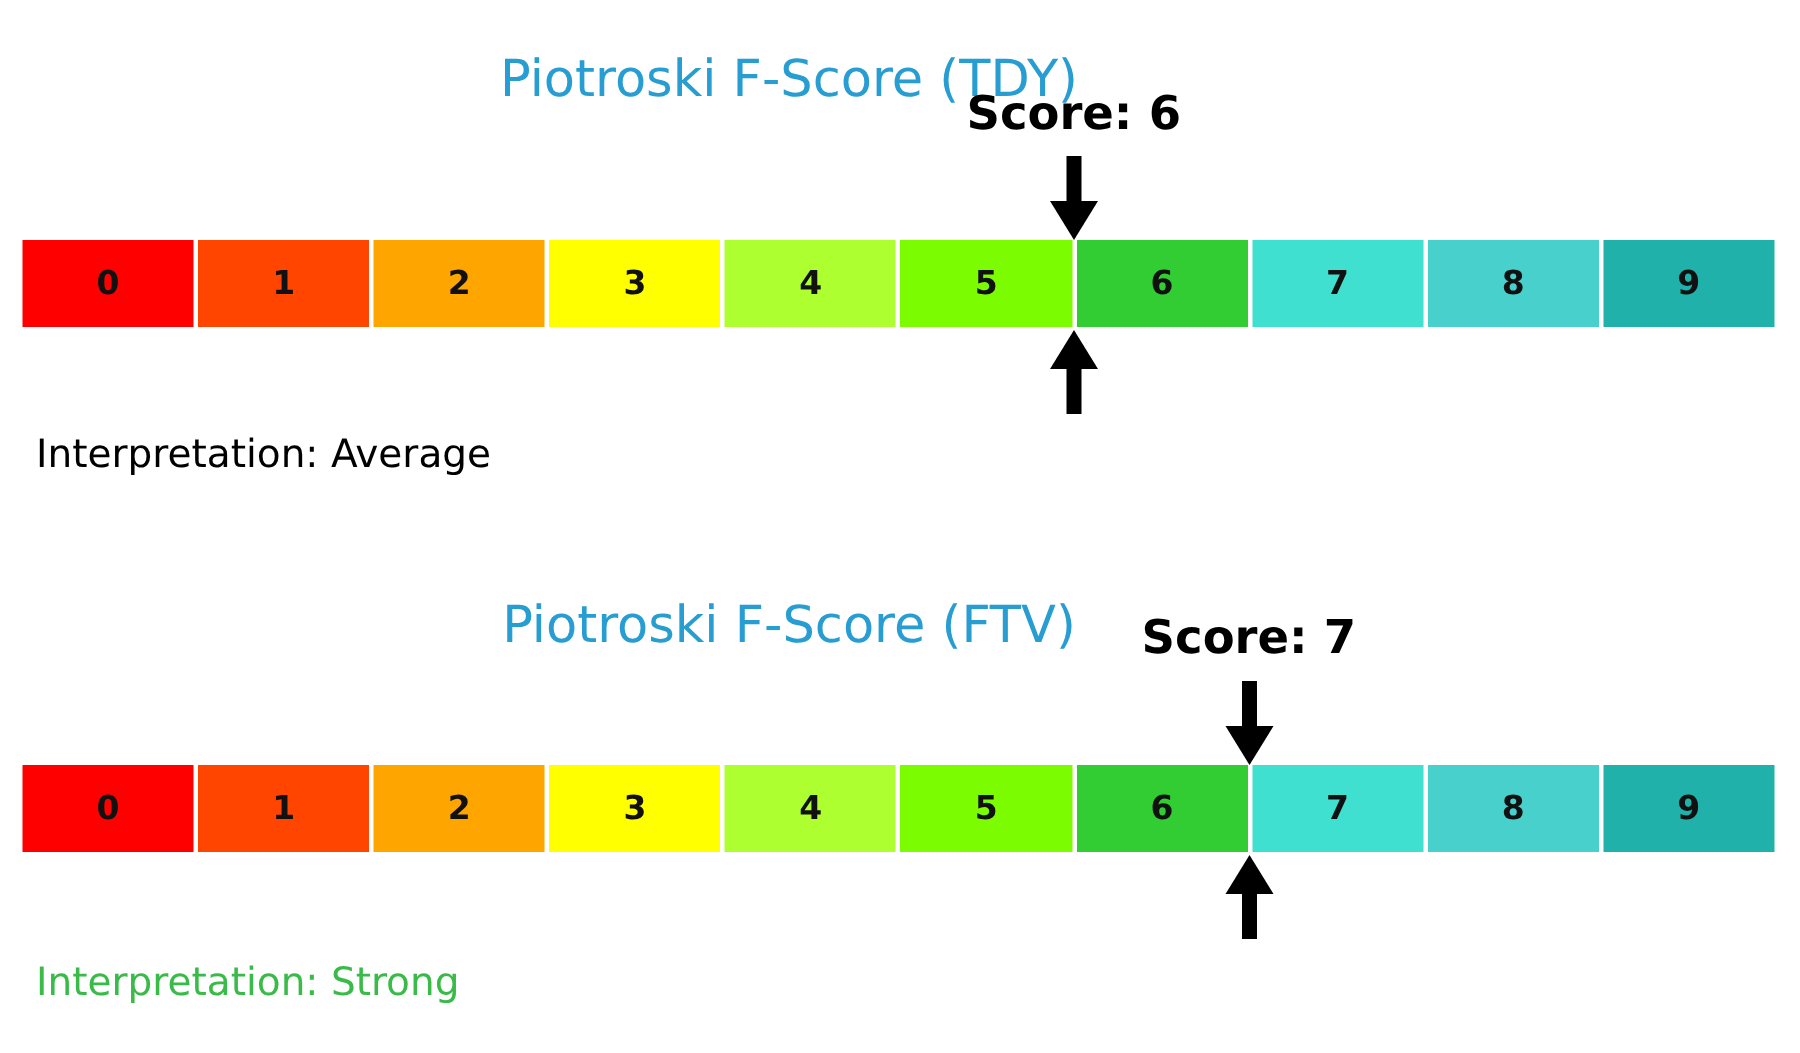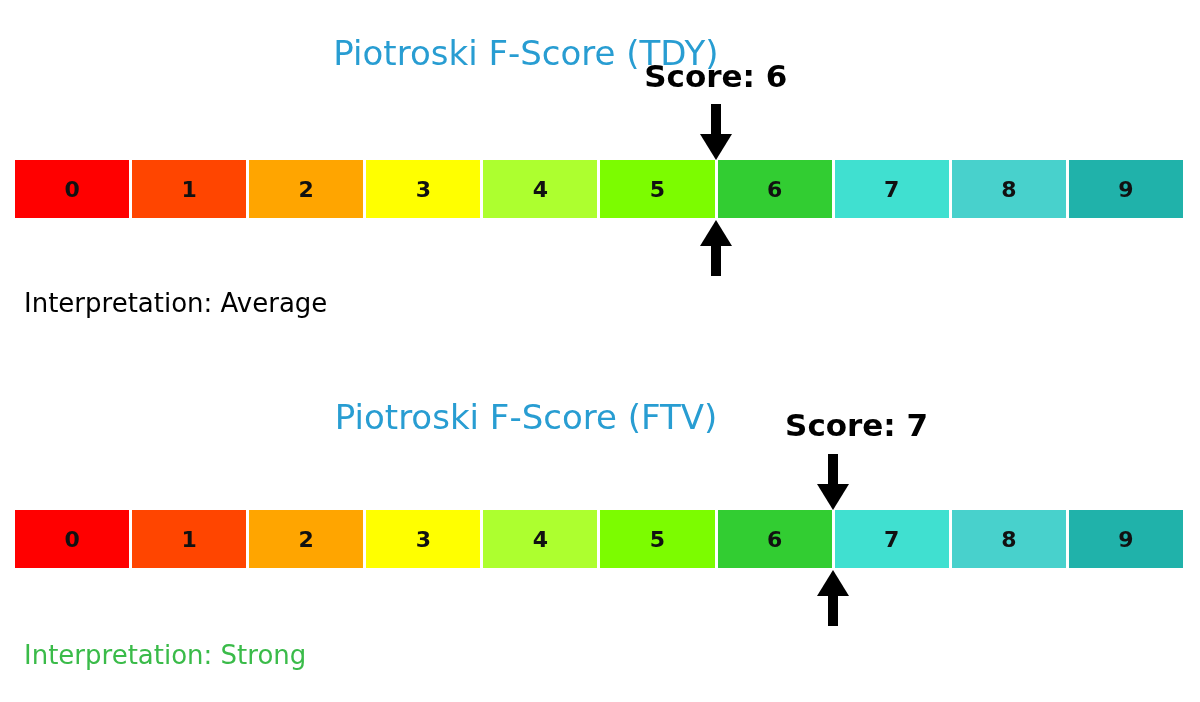--- a/index.html
+++ b/index.html
@@ -84,21 +84,21 @@
   }
   
   .t1-title   { top: 10px; }
   .t1-score   { top: 58px; }
   .t1-darrow  { top: 104px; }
   .t1-bar     { top: 160px; }
   .t1-uarrow  { top: 220px; }
   .t1-interp  { top: 288px; }
   
   .t2-title   { top: 374px; }
-  .t2-score   { top: 407px; margin-left: 24px; }
+  .t2-score   { top: 407px; }
   .t2-darrow  { top: 454px; }
   .t2-bar     { top: 510px; }
   .t2-uarrow  { top: 570px; }
   .t2-interp  { top: 640px; }
 </style>
 </head>
 <body>
 
 <div class="canvas">
 

